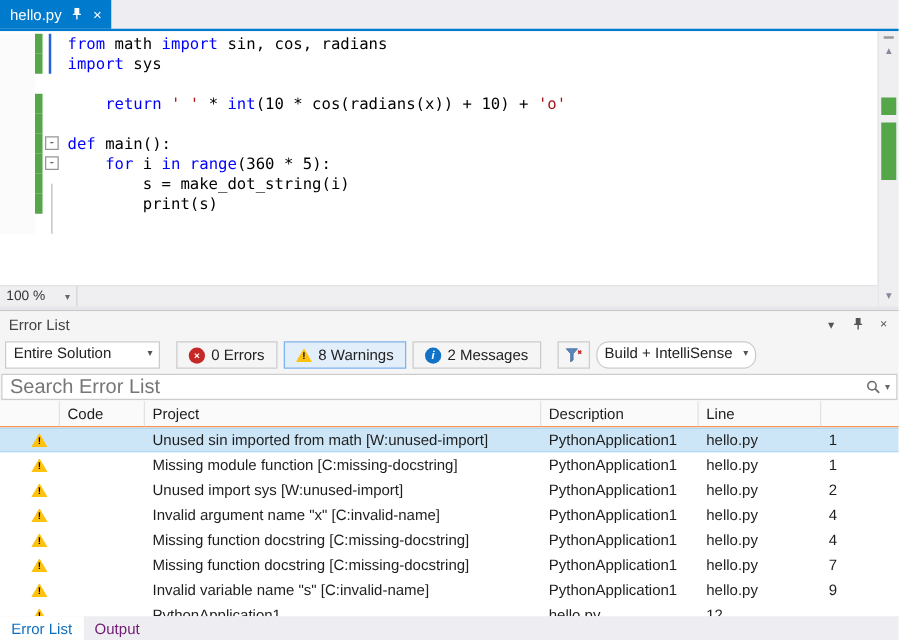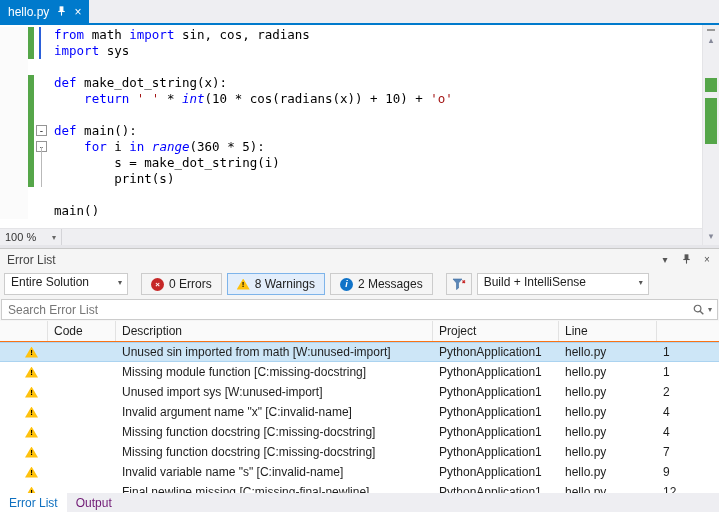--- a/index.html
+++ b/index.html
@@ -17,21 +17,21 @@
 
   .code-region { position:absolute; top:25px; left:0; right:17px; height:203px; background:#fff; overflow:hidden; padding-top:2px; }
   .code-line { display:flex; height:16px; line-height:16px; font-family:"DejaVu Sans Mono", monospace; font-size:12.5px; white-space:pre; }
   .bp-margin { flex:0 0 28px; background:#fbfbfb; }
   .chg { flex:0 0 6px; }
   .chg.on { background:var(--change-green,#55a649); }
   .outline { flex:0 0 16px; position:relative; }
   .fold-box { position:absolute; left:2px; top:2px; width:11px; height:11px; border:1px solid #959595; background:#fff; font-size:10px; line-height:9px; text-align:center; color:#333; font-family:"Liberation Sans",sans-serif; }
   .code-text { padding-left:4px; color:#000; }
   .tk-kw { color:var(--keyword,#0000ff); }
-  .tk-bi { color:var(--builtin,#0000ff);font-style:italic; }
+  .tk-bi { color:var(--builtin,#0000ff); }
   .tk-str { color:var(--string,#a31515); }
   .tk-pl { color:#000; }
   .caret-mark { position:absolute; left:39px; top:2px; width:2px; height:32px; background:#2b5fd9; }
   .fold-guide { position:absolute; left:41px; top:122px; width:1px; height:40px; background:#b9b9b9; }
 
   
   .vscroll { position:absolute; top:25px; right:0; width:17px; height:220px; background:#efeff2; border-left:1px solid #e4e4e7; }
   .vs-grip { height:9px; position:relative; }
   .vs-grip::after { content:""; position:absolute; left:4px; right:4px; top:4px; height:2px; background:#999; }
   .vs-arrow { height:14px; text-align:center; font-size:9px; line-height:13px; color:#868999; }
@@ -55,32 +55,32 @@
   .panel-title { height:21px; display:flex; align-items:center; padding:0 5px 0 7px; }
   .pt-text { color:#444; }
   .pt-icons { margin-left:auto; display:flex; align-items:center; gap:7px; color:#555; }
   .pt-icons > span { display:inline-flex; align-items:center; justify-content:center; width:14px; height:14px; font-size:10px; }
   .pt-close { font-size:13px; }
 
   .toolbar { height:28px; display:flex; align-items:center; padding:0 4px; gap:5px; }
   .combo { height:22px; background:#fff; border:1px solid #cccccc; display:flex; align-items:center; padding:0 5px 4px 6px; gap:8px; color:#222;justify-content:center; }
   .combo .chev { margin-left:auto; font-size:8px; color:#555; }
   .combo.scope { width:124px; }
-  .combo.build { width:172px; }
+  .combo.build { width:128px;border-radius:10px; }
   .tsep { width:3px; }
   .tbtn { height:22px; border:1px solid #cccccc; background:#f5f5f5; display:flex; align-items:center; gap:5px; padding:0 9px; font-family:"Liberation Sans",sans-serif; font-size:12px; color:#222; }
   .tbtn.checked { background:#e3eefb; border-color:#7eb4ea; }
   .err-ic { width:13px; height:13px; border-radius:50%; background:var(--error-red,#c62828); color:#fff; font-size:8px; font-weight:bold; line-height:13px; text-align:center; display:inline-block; }
   .inf-ic { width:13px; height:13px; border-radius:50%; background:var(--info-blue,#1073c8); color:#fff; font-size:9px; font-weight:bold; line-height:13px; text-align:center; display:inline-block; font-style:italic; }
   .warn-tri { position:relative; display:inline-block; width:13px; height:11px; background:var(--warning-yellow,#ffc20e); clip-path:polygon(50% 0, 100% 100%, 0 100%); }
   .warn-tri .bang { position:absolute; left:0; right:0; top:1px; text-align:center; font-size:8px; font-weight:bold; color:#000; line-height:10px; }
   .filter-btn { width:26px; height:22px; border:1px solid #cccccc; background:#f5f5f5; display:flex; align-items:center; justify-content:center; }
 
   .search { position:relative; height:23px; padding:1px; }
-  .search input { width:100%; height:21px; border:1px solid #cccccc; padding:0 38px 0 6px; font-family:"Liberation Sans",sans-serif; font-size:12px; color:#444; background:#fff; outline:none; }
+  .search input { width:100%; height:21px; border:1px solid #cccccc; padding:0 38px 0 6px; font-family:"Liberation Sans",sans-serif; font-size:16px; color:#444; background:#fff; outline:none; }
   .search input::placeholder { color:#767676; opacity:1; }
   .search-icons { position:absolute; right:7px; top:5px; display:flex; align-items:center; gap:3px; color:#666; }
   .search-icons .chev { font-size:8px; }
 
   .grid-header, .err-row { display:grid; grid-template-columns:48px 68px 1fr 126px 98px 62px; }
   .grid-header { height:21px; background:#fafafa; border-bottom:1px solid #f97316; }
   .hcell { line-height:20px; padding-left:6px; border-right:1px solid #e2e2e2; color:#1e1e1e; overflow:hidden; white-space:nowrap; }
   .rows { height:151px; overflow:hidden; background:#fff; }
   .err-row { height:20px; line-height:20px; background:#fff; }
   .err-row.selected { background:var(--selected-row,#cde6f7); border-top:1px solid #abd3f0; border-bottom:1px solid #abd3f0; line-height:18px; }
@@ -112,29 +112,27 @@
         </span>
         <span class="tab-close">×</span>
       </div>
     </div>
 
     <div class="code-region">
       <div class="code-lines">
           <div class="code-line"><span class="bp-margin"></span><span class="chg on"></span><span class="outline"></span><span class="code-text"><span class="tk-kw">from</span><span class="tk-pl"> math </span><span class="tk-kw">import</span><span class="tk-pl"> sin, cos, radians</span></span></div>
           <div class="code-line"><span class="bp-margin"></span><span class="chg on"></span><span class="outline"></span><span class="code-text"><span class="tk-kw">import</span><span class="tk-pl"> sys</span></span></div>
           <div class="code-line"><span class="bp-margin"></span><span class="chg"></span><span class="outline"></span><span class="code-text"></span></div>
-          <div class="code-line"><span class="bp-margin"></span><span class="chg on"></span><span class="outline"></span><span class="code-text"><span class="tk-kw">def</span><span class="tk-pl"> make_dot_string(x):</span></span></div>
           <div class="code-line"><span class="bp-margin"></span><span class="chg on"></span><span class="outline"></span><span class="code-text"><span class="tk-pl">    </span><span class="tk-kw">return</span><span class="tk-pl"> </span><span class="tk-str">' '</span><span class="tk-pl"> * </span><span class="tk-bi">int</span><span class="tk-pl">(10 * cos(radians(x)) + 10) + </span><span class="tk-str">'o'</span></span></div>
           <div class="code-line"><span class="bp-margin"></span><span class="chg on"></span><span class="outline"></span><span class="code-text"></span></div>
           <div class="code-line"><span class="bp-margin"></span><span class="chg on"></span><span class="outline"><span class="fold-box">-</span></span><span class="code-text"><span class="tk-kw">def</span><span class="tk-pl"> main():</span></span></div>
           <div class="code-line"><span class="bp-margin"></span><span class="chg on"></span><span class="outline"><span class="fold-box">-</span></span><span class="code-text"><span class="tk-pl">    </span><span class="tk-kw">for</span><span class="tk-pl"> i </span><span class="tk-kw">in</span><span class="tk-pl"> </span><span class="tk-bi">range</span><span class="tk-pl">(360 * 5):</span></span></div>
           <div class="code-line"><span class="bp-margin"></span><span class="chg on"></span><span class="outline"></span><span class="code-text"><span class="tk-pl">        s = make_dot_string(i)</span></span></div>
           <div class="code-line"><span class="bp-margin"></span><span class="chg on"></span><span class="outline"></span><span class="code-text"><span class="tk-pl">        print(s)</span></span></div>
           <div class="code-line"><span class="bp-margin"></span><span class="chg"></span><span class="outline"></span><span class="code-text"></span></div>
-          <div class="code-line"><span class="bp-margin"></span><span class="chg"></span><span class="outline"></span><span class="code-text"><span class="tk-pl">main()</span></span></div>
         </div>
       <div class="caret-mark"></div>
       <div class="fold-guide"></div>
     </div>
 
     <div class="vscroll">
       <div class="vs-grip"></div>
       <div class="vs-arrow">▴</div>
       <div class="vs-track">
         <div class="vs-mark m1"></div>
@@ -212,22 +210,22 @@
           <circle cx="6" cy="6" r="3.6" stroke="#6a6a6a" stroke-width="1.3" fill="none"></circle>
           <line x1="8.8" y1="8.8" x2="12.2" y2="12.2" stroke="#6a6a6a" stroke-width="1.5"></line>
         </svg>
         <span class="chev">▾</span>
       </span>
     </div>
 
     <div class="grid-header">
         <div class="hcell c0"></div>
         <div class="hcell c1">Code</div>
+        <div class="hcell c3">Project</div>
         <div class="hcell c2">Description</div>
-        <div class="hcell c3">Project</div>
         <div class="hcell c5">Line</div>
       </div>
     <div class="rows">
         <div class="err-row selected">
           <div class="cell c0">
             <span class="warn-tri">
               <span class="bang">!</span>
             </span>
           </div>
           <div class="cell c1"></div>
@@ -308,21 +306,20 @@
           <div class="cell c4">hello.py</div>
           <div class="cell c5">9</div>
         </div>
         <div class="err-row">
           <div class="cell c0">
             <span class="warn-tri">
               <span class="bang">!</span>
             </span>
           </div>
           <div class="cell c1"></div>
-          <div class="cell c2">Final newline missing [C:missing-final-newline]</div>
           <div class="cell c3">PythonApplication1</div>
           <div class="cell c4">hello.py</div>
           <div class="cell c5">12</div>
         </div>
       </div>
   </div>
 
   <div class="bottombar">
       <div class="btab active">Error List</div>
       <div class="btab">Output</div>

